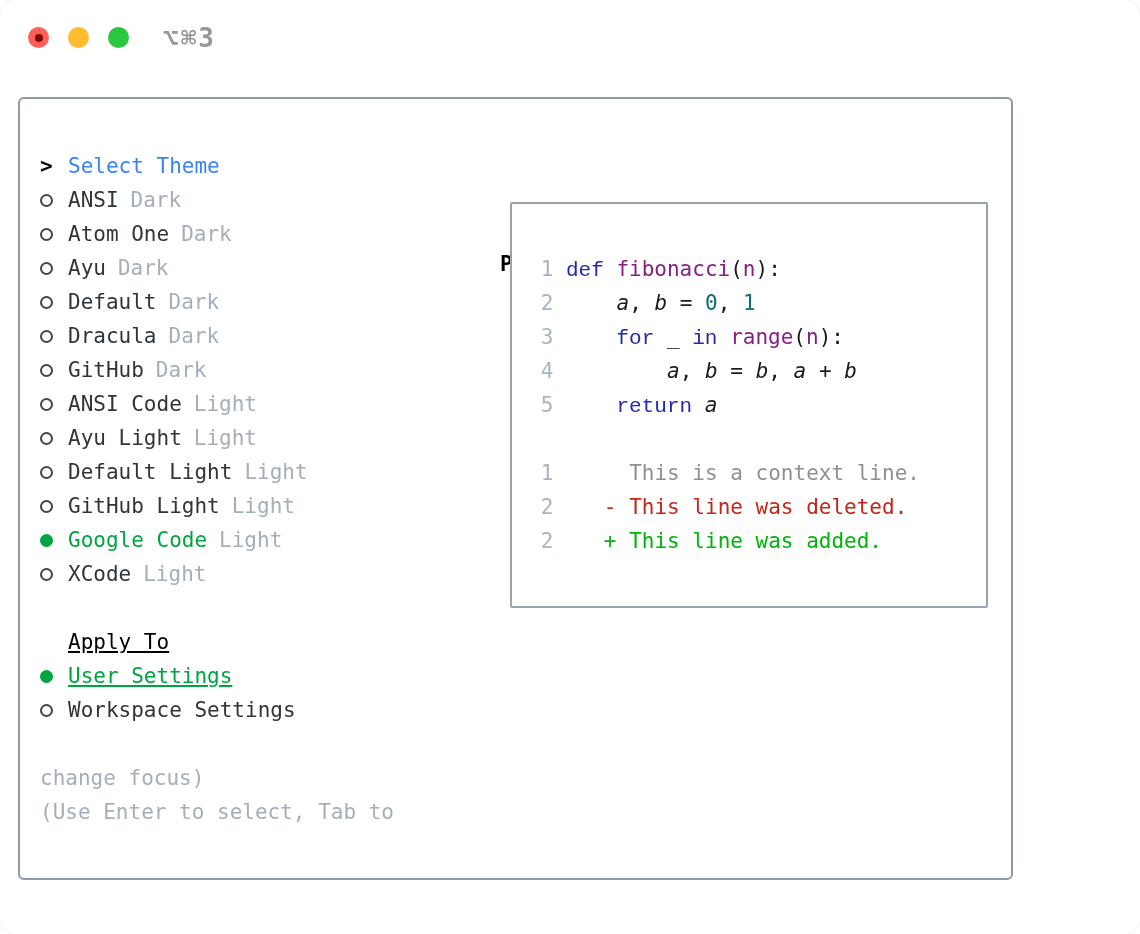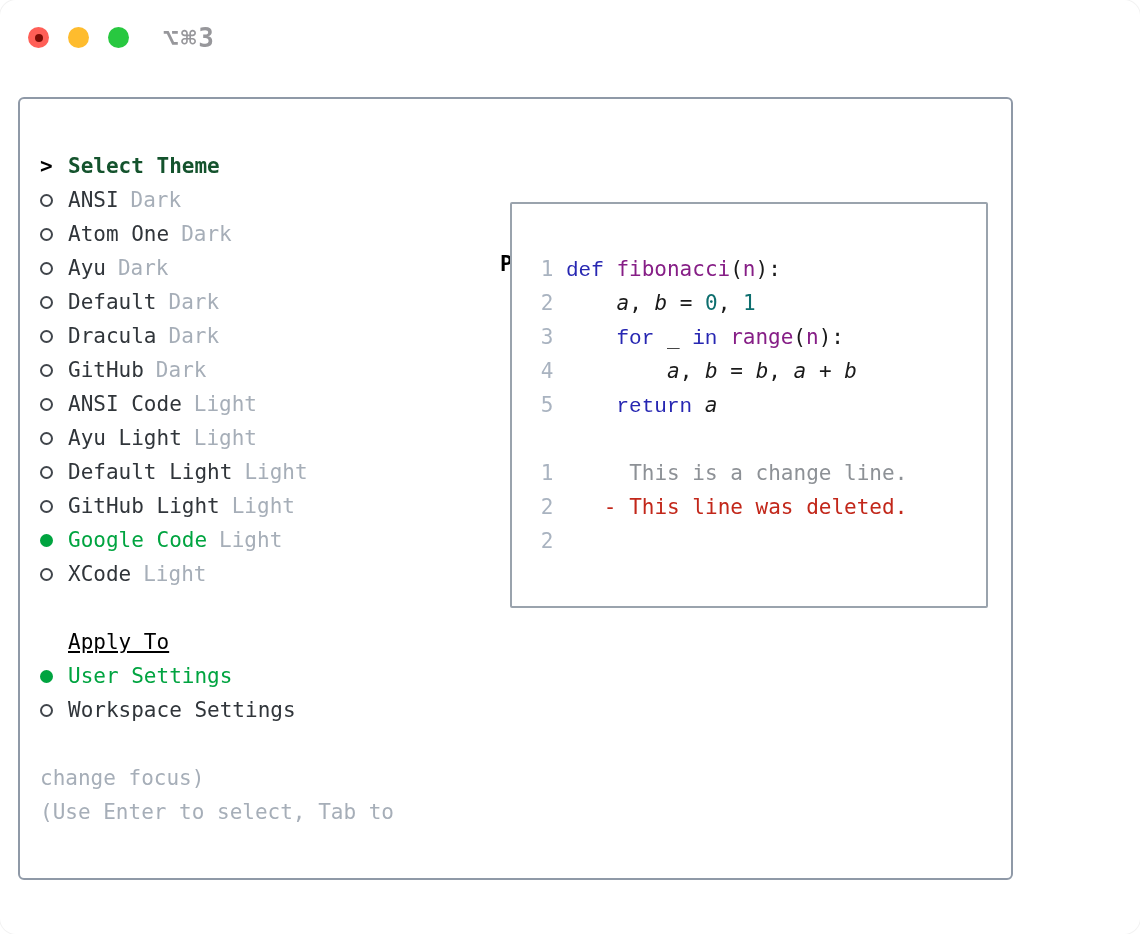--- a/index.html
+++ b/index.html
@@ -45,32 +45,32 @@
   .panel{
     position:absolute;left:18px;top:97px;width:995px;height:783px;
     border:2px solid var(--border);
     border-radius:6px;
     background:#ffffff;
   }
   .leftcol{position:absolute;left:20px;top:50px;}
   .row{height:34px;line-height:34px;display:flex;align-items:center;white-space:pre;}
   .marker{display:inline-flex;width:28px;align-items:center;flex:0 0 28px;}
   .cursor{font-weight:bold;color:#000;}
-  .hdr{font-weight:bold;color:#14532d;}
+  .hdr{font-weight:normal;color:#3b82f6;}
   .subhdr{color:#000;text-decoration:underline;}
   .ring{
     width:13px;height:13px;border-radius:50%;
     border:2px solid #41464c;display:inline-block;
   }
   .ring.on{background:var(--accent);border-color:var(--accent);}
   .item .label{color:var(--item);}
   .item.selected .label{color:var(--accent);}
   .variant{color:var(--dim);margin-left:12px;}
   .opt .label{color:var(--item);}
-  .opt.selected .label{color:var(--accent);}
+  .opt.selected .label{color:var(--accent);text-decoration:underline;}
   .spacer{height:34px;}
   .help{color:var(--dim);line-height:34px;white-space:pre;}
   
   .preview-title{
     position:absolute;left:480px;top:148px;
     font-weight:bold;color:#000;line-height:34px;
   }
   .preview-box{
     position:absolute;left:490px;top:103px;width:478px;height:406px;
     border:2px solid var(--box_border);
@@ -150,19 +150,19 @@
 
     <div class="preview-title">Preview</div>
 
     <div class="preview-box" id="preview-code">
         <div class="pline"><span class="ln">1</span><span class="lc"><span class="kw">def</span><span class="pl"> </span><span class="fn">fibonacci</span><span class="pl">(</span><span class="fn">n</span><span class="pl">):</span></span></div>
         <div class="pline"><span class="ln">2</span><span class="lc"><span class="pl">    </span><span class="var">a</span><span class="pl">, </span><span class="var">b</span><span class="pl"> = </span><span class="num">0</span><span class="pl">, </span><span class="num">1</span></span></div>
         <div class="pline"><span class="ln">3</span><span class="lc"><span class="pl">    </span><span class="kw">for</span><span class="pl"> _ </span><span class="kw">in</span><span class="pl"> </span><span class="fn">range</span><span class="pl">(</span><span class="fn">n</span><span class="pl">):</span></span></div>
         <div class="pline"><span class="ln">4</span><span class="lc"><span class="pl">        </span><span class="var">a</span><span class="pl">, </span><span class="var">b</span><span class="pl"> = </span><span class="var">b</span><span class="pl">, </span><span class="var">a</span><span class="pl"> + </span><span class="var">b</span></span></div>
         <div class="pline"><span class="ln">5</span><span class="lc"><span class="pl">    </span><span class="kw">return</span><span class="pl"> </span><span class="var">a</span></span></div>
         <div class="pline"><span class="ln"></span><span class="lc"></span></div>
-        <div class="pline"><span class="ln">1</span><span class="lc"><span class="ctx">     This is a change line.</span></span></div>
+        <div class="pline"><span class="ln">1</span><span class="lc"><span class="ctx">     This is a context line.</span></span></div>
         <div class="pline"><span class="ln">2</span><span class="lc"><span class="del">   - This line was deleted.</span></span></div>
-        <div class="pline"><span class="ln">2</span></div>
+        <div class="pline"><span class="ln">2</span><span class="lc"><span class="add">   + This line was added.</span></span></div>
       </div>
 
   </div>
 </div>
 
 </body></html>

